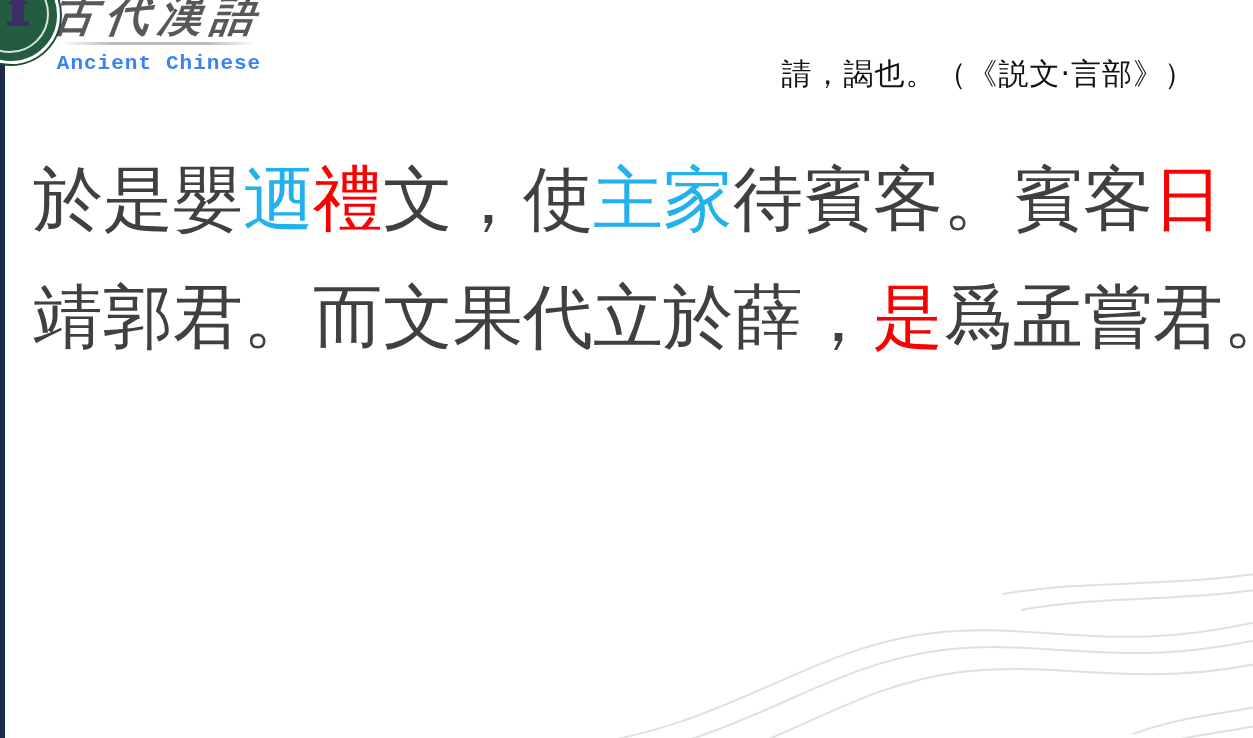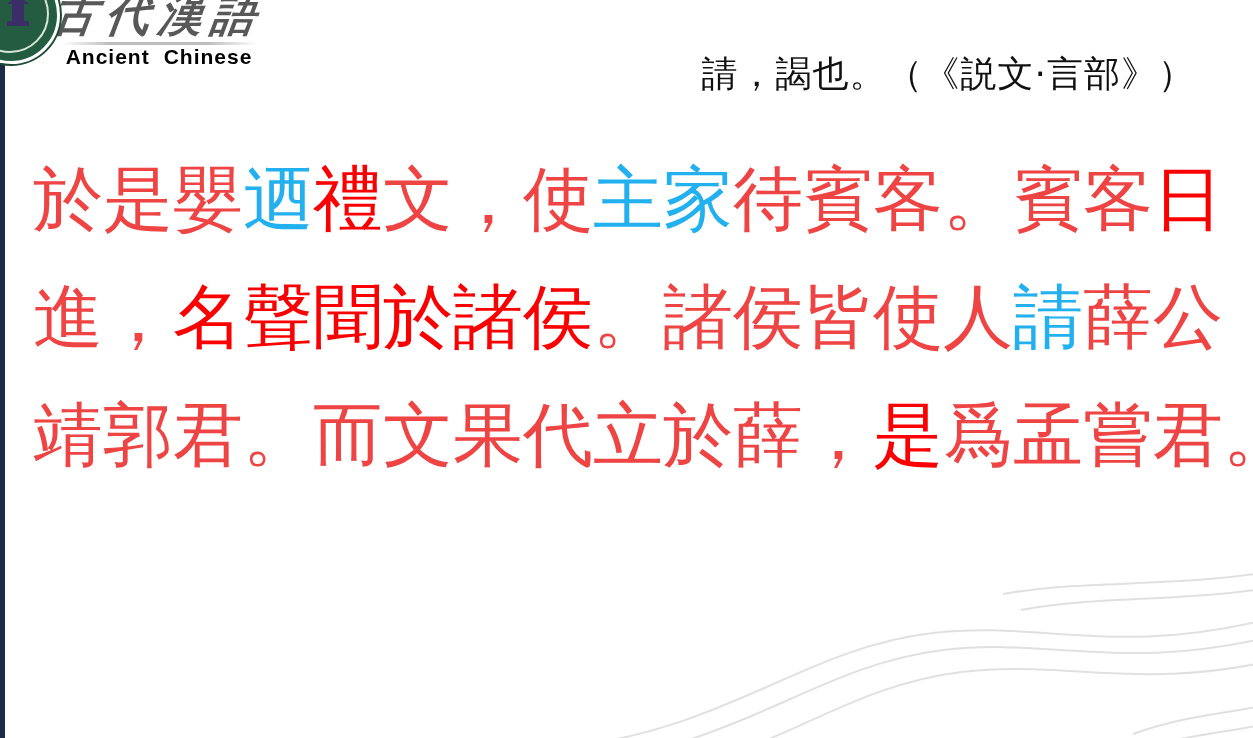--- a/index.html
+++ b/index.html
@@ -112,39 +112,40 @@
   }
   .brand-rule {
     display: block;
     margin: 2px auto 0 auto;
     width: 196px;
     height: 3px;
     background: linear-gradient(to right, rgba(180,180,180,0), #bdbdbd 25%, #bdbdbd 75%, rgba(180,180,180,0));
   }
   .brand-en {
     display: block;
-    font-family: Liberation Sans, sans-serif;
+    margin-top: 7px;
+    font-family: Liberation Mono, monospace;
     font-weight: bold;
     font-size: 21px;
     letter-spacing: 1px;
-    color: #000000;
+    color: #3b82f6;
     white-space: nowrap;
   }
   .brand-en .gap { display: inline-block; width: 14px; }
 
   
   .citation {
     position: absolute;
     left: 0;
     right: 58px;
     top: 52px;
     text-align: right;
     z-index: 3;
     font-family: "DejaVu Sans", "Liberation Sans", sans-serif;
-    font-size: 36px;
+    font-size: 30px;
     line-height: 44px;
     color: #111111;
     letter-spacing: 1px;
     white-space: nowrap;
   }
 
   
   .passage {
     position: absolute;
     left: 33px;
@@ -156,21 +157,21 @@
     font-family: "DejaVu Serif", "Liberation Serif", serif;
     font-size: 70px;
     line-height: 118px;
     color: #0a0a0a;
     white-space: nowrap;
     letter-spacing: 0px;
   }
   .seg { display: inline; }
   .seg-red  { color: #fb0000; }
   .seg-blue { color: #23b0ef; }
-  .seg-black{ color: #ef4444; }
+  .seg-black{ color: #404040; }
 </style>
 </head>
 <body>
 
 <div id="slide">
 
   <svg class="watermark" viewBox="0 0 720 300" preserveAspectRatio="none">
     <g fill="none" stroke="#cfcfcf" stroke-width="2" opacity="0.75">
       <path d="M-10,250 C160,230 230,150 360,135 C470,122 540,160 700,120"></path>
       <path d="M-10,268 C170,250 240,168 370,152 C480,139 550,176 710,136"></path>
@@ -196,17 +197,16 @@
   <div class="brand">
     <span class="brand-calligraphy">古代漢語</span>
     <span class="brand-rule"></span>
     <span class="brand-en"><span>Ancient</span><span class="gap"></span><span>Chinese</span></span>
   </div>
 
   <div class="citation">請，謁也。（《説文·言部》）</div>
 
   <div class="passage">
       <div class="passage-line"><span class="seg seg-black">於是嬰</span><span class="seg seg-blue">迺</span><span class="seg seg-red">禮</span><span class="seg seg-black">文，使</span><span class="seg seg-blue">主家</span><span class="seg seg-black">待賓客。賓客</span><span class="seg seg-red">日</span></div>
-      <div class="passage-line"><span class="seg seg-black">進，</span><span class="seg seg-red">名聲聞於諸侯</span><span class="seg seg-black">。諸侯皆使人</span><span class="seg seg-blue">請</span><span class="seg seg-black">薛公</span></div>
       <div class="passage-line"><span class="seg seg-black">靖郭君。而文果代立於薛，</span><span class="seg seg-red">是</span><span class="seg seg-black">爲孟嘗君。</span></div>
     </div>
 
 </div>
 
 </body></html>

